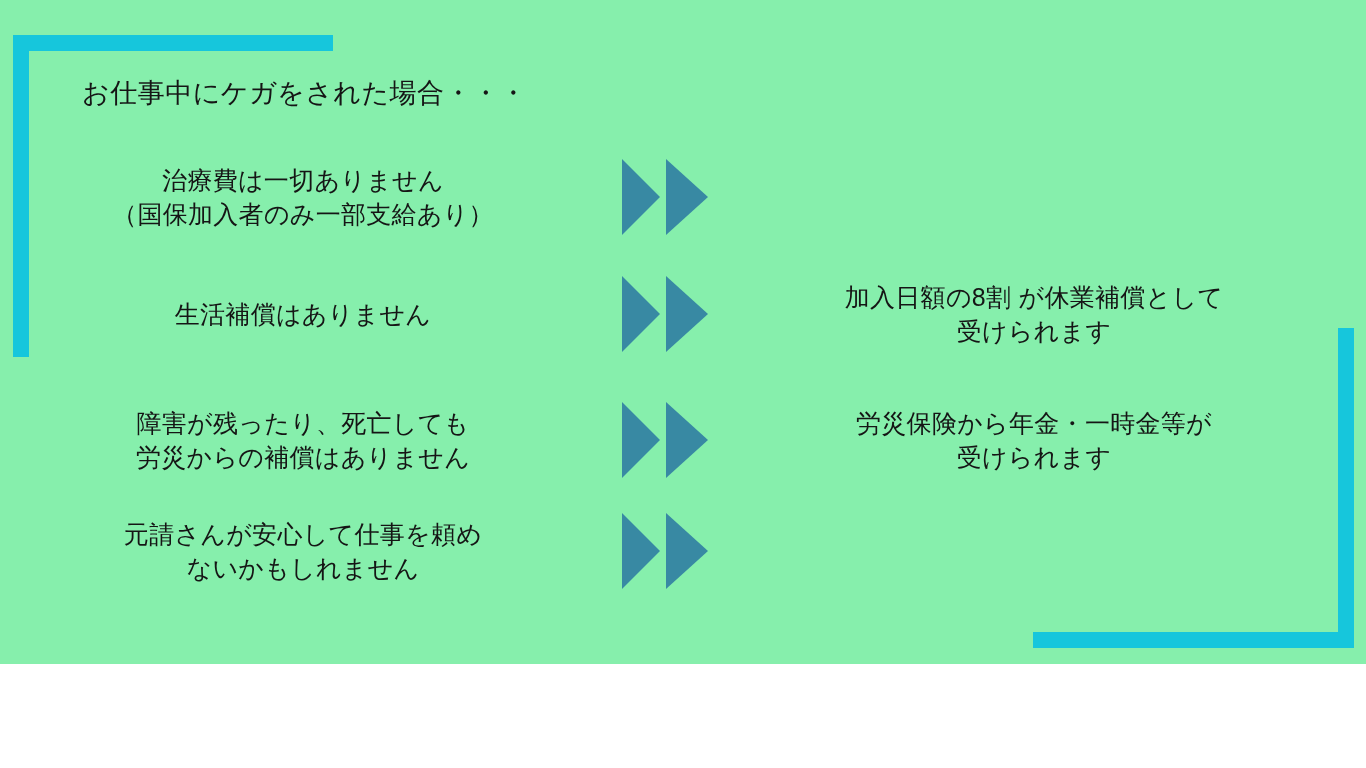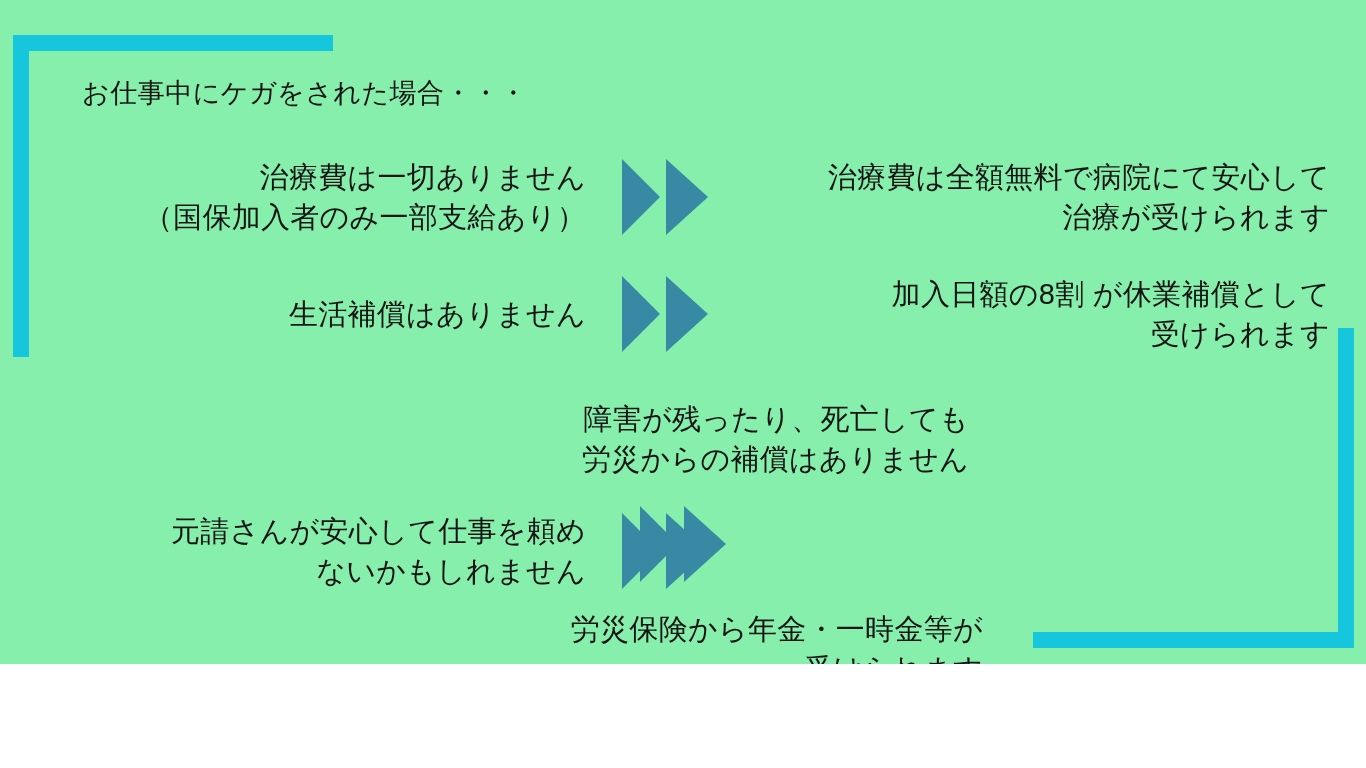--- a/index.html
+++ b/index.html
@@ -46,27 +46,27 @@
   .row {
     position: absolute;
     left: 0;
     width: 1366px;
     display: flex;
     align-items: center;
   }
 
   #row-0 { top: 156px; height: 82px; }
   #row-1 { top: 273px; height: 82px; }
-  #row-2 { top: 399px; height: 82px; flex-direction: column; }
+  #row-2 { top: 399px; height: 82px; }
   #row-3 { top: 510px; height: 82px; }
 
   .cell {
-    font-size: 29px;
+    font-size: 25px;
     line-height: 1.38;
-    text-align: right;
+    text-align: center;
     white-space: pre-line;
     letter-spacing: 0.3px;
   }
 
   .cell-left {
     width: 580px;
     margin-left: 20px;
     padding-right: 14px;
     box-sizing: border-box;
   }
@@ -101,22 +101,20 @@
 
   <div class="row" id="row-0">
     <div class="cell cell-left">治療費は一切ありません
 （国保加入者のみ一部支給あり）</div>
     <div class="arrow-cell">
       <svg class="arrow-icon" width="86" height="76" viewBox="0 0 86 76" aria-hidden="true">
         <polygon points="0,0 38,38 0,76" fill="#3889a3"></polygon>
         <polygon points="44,0 86,38 44,76" fill="#3889a3"></polygon>
       </svg>
     </div>
-    <div class="cell cell-right">治療費は全額無料で病院にて安心して
-治療が受けられます</div>
   </div>
 
   <div class="row" id="row-1">
     <div class="cell cell-left">生活補償はありません</div>
     <div class="arrow-cell">
       <svg class="arrow-icon" width="86" height="76" viewBox="0 0 86 76" aria-hidden="true">
         <polygon points="0,0 38,38 0,76" fill="#3889a3"></polygon>
         <polygon points="44,0 86,38 44,76" fill="#3889a3"></polygon>
       </svg>
     </div>

